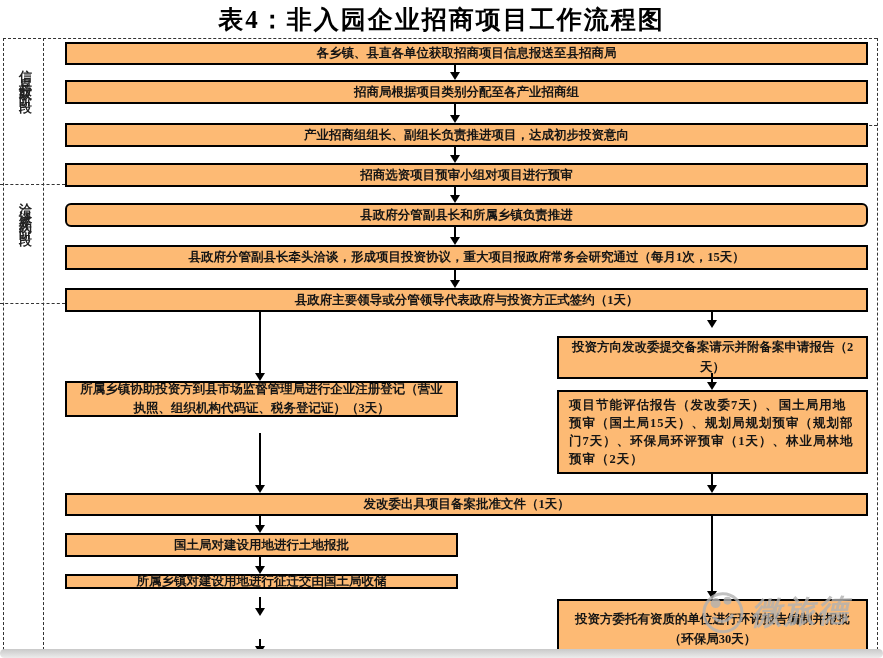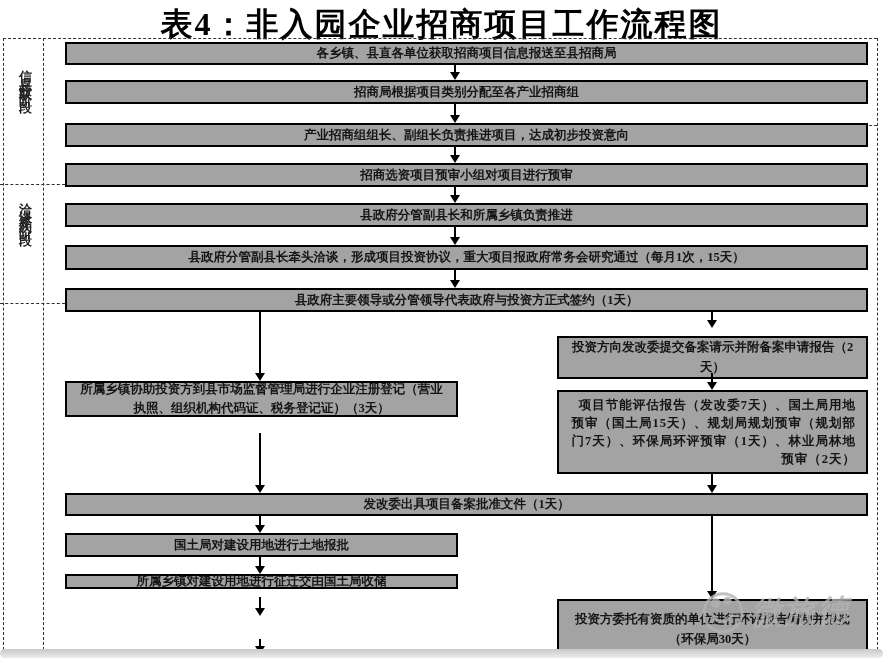--- a/index.html
+++ b/index.html
@@ -1,24 +1,24 @@
 <!DOCTYPE html>
 <html><head>
 <meta charset="utf-8">
 <style>
   html,body{margin:0;padding:0;background:#f5f5f5;}
   #page{position:relative;width:883px;height:658px;background:#ffffff;overflow:hidden;
         font-family:"Liberation Serif","DejaVu Serif",serif;color:#111;}
   .title{position:absolute;left:0;top:3px;width:100%;text-align:center;
-         font-size:32px;font-weight:bold;letter-spacing:2px;color:#000;}
-  .fbox{position:absolute;box-sizing:border-box;border:2px solid #000;background:#a3a3a3;
+         font-size:25px;font-weight:bold;letter-spacing:2px;color:#000;}
+  .fbox{position:absolute;box-sizing:border-box;border:2px solid #000;background:#fdba74;
         display:flex;align-items:center;justify-content:center;text-align:center;
         font-size:12.5px;font-weight:600;line-height:1.45;padding:0 8px;color:#151515;}
   .fbox.multiline{line-height:1.55;}
-  .fbox.paragraph{justify-content:flex-start;text-align:right;align-items:center;
+  .fbox.paragraph{justify-content:flex-start;text-align:left;align-items:center;
                   padding:15px 10px;letter-spacing:1px;font-family:Liberation Serif, serif;}
   .arrow{position:absolute;width:2px;background:#000;}
   .arrow::after{content:"";position:absolute;bottom:-8px;left:-4px;width:0;height:0;
                 border-left:5px solid transparent;border-right:5px solid transparent;
                 border-top:8px solid #000;}
   .dash-h{position:absolute;border-top:1px dashed #333;height:0;}
   .dash-v{position:absolute;border-left:1px dashed #333;width:0;}
   .stage{position:absolute;writing-mode:vertical-rl;text-orientation:upright;
          font-size:13px;font-weight:600;letter-spacing:6px;color:#222;}
   .watermark{position:absolute;left:700px;top:588px;display:flex;align-items:center;
@@ -43,21 +43,21 @@
   <div class="dash-h" style="left:0;top:303px;width:65px;"></div>
   <div class="dash-h" style="left:845px;top:125px;width:32px;"></div>
 
   <div class="stage" style="left:16px;top:60px;">信息获取阶段</div>
   <div class="stage" style="left:16px;top:193px;">洽谈签约阶段</div>
 
   <div class="fbox" style="left:65px;top:42px;width:803px;height:23px;">各乡镇、县直各单位获取招商项目信息报送至县招商局</div>
   <div class="fbox" style="left:65px;top:80px;width:803px;height:24px;">招商局根据项目类别分配至各产业招商组</div>
   <div class="fbox" style="left:65px;top:123px;width:803px;height:24px;">产业招商组组长、副组长负责推进项目，达成初步投资意向</div>
   <div class="fbox" style="left:65px;top:163px;width:803px;height:24px;">招商选资项目预审小组对项目进行预审</div>
-  <div class="fbox" style="left:65px;top:203px;width:803px;height:24px;">县政府分管副县长和所属乡镇负责推进</div>
+  <div class="fbox" style="left:65px;top:203px;width:803px;height:24px;border-radius:6px;">县政府分管副县长和所属乡镇负责推进</div>
   <div class="fbox" style="left:65px;top:245px;width:803px;height:25px;">县政府分管副县长牵头洽谈，形成项目投资协议，重大项目报政府常务会研究通过（每月1次，15天）</div>
   <div class="fbox" style="left:65px;top:288px;width:803px;height:24px;">县政府主要领导或分管领导代表政府与投资方正式签约（1天）</div>
 
   <div class="fbox multiline" style="left:65px;top:381px;width:393px;height:36px;">所属乡镇协助投资方到县市场监督管理局进行企业注册登记（营业执照、组织机构代码证、税务登记证）（3天）</div>
   <div class="fbox" style="left:65px;top:533px;width:393px;height:24px;">国土局对建设用地进行土地报批</div>
   <div class="fbox" style="left:65px;top:574px;width:393px;height:15px;">所属乡镇对建设用地进行征迁交由国土局收储</div>
 
   <div class="fbox multiline" style="left:557px;top:336px;width:311px;height:43px;">投资方向发改委提交备案请示并附备案申请报告（2天）</div>
   <div class="fbox paragraph" style="left:557px;top:390px;width:311px;height:84px;">项目节能评估报告（发改委7天）、国土局用地预审（国土局15天）、规划局规划预审（规划部门7天）、环保局环评预审（1天）、林业局林地预审（2天）</div>
   <div class="fbox multiline" style="left:557px;top:599px;width:311px;height:61px;">投资方委托有资质的单位进行环评报告编制并报批（环保局30天）</div>

